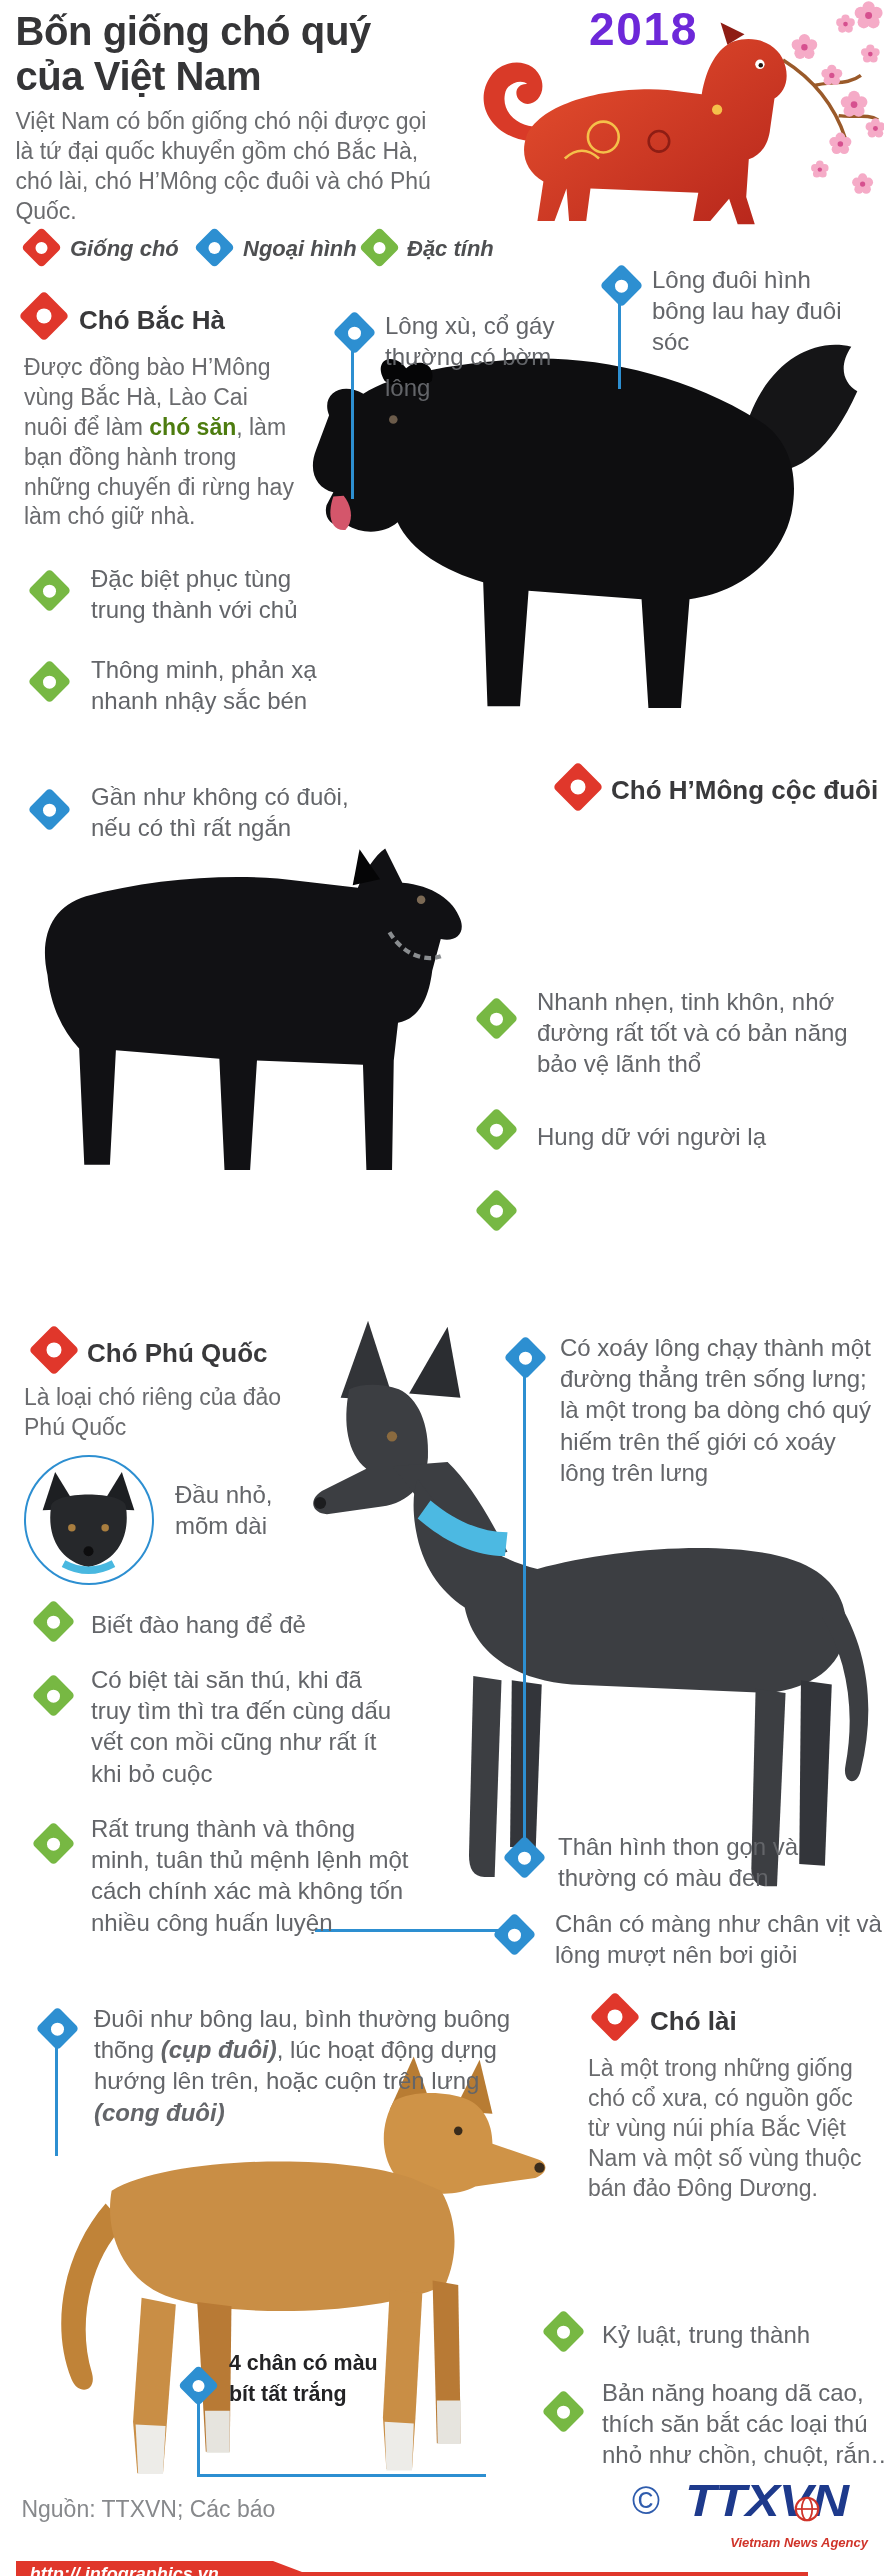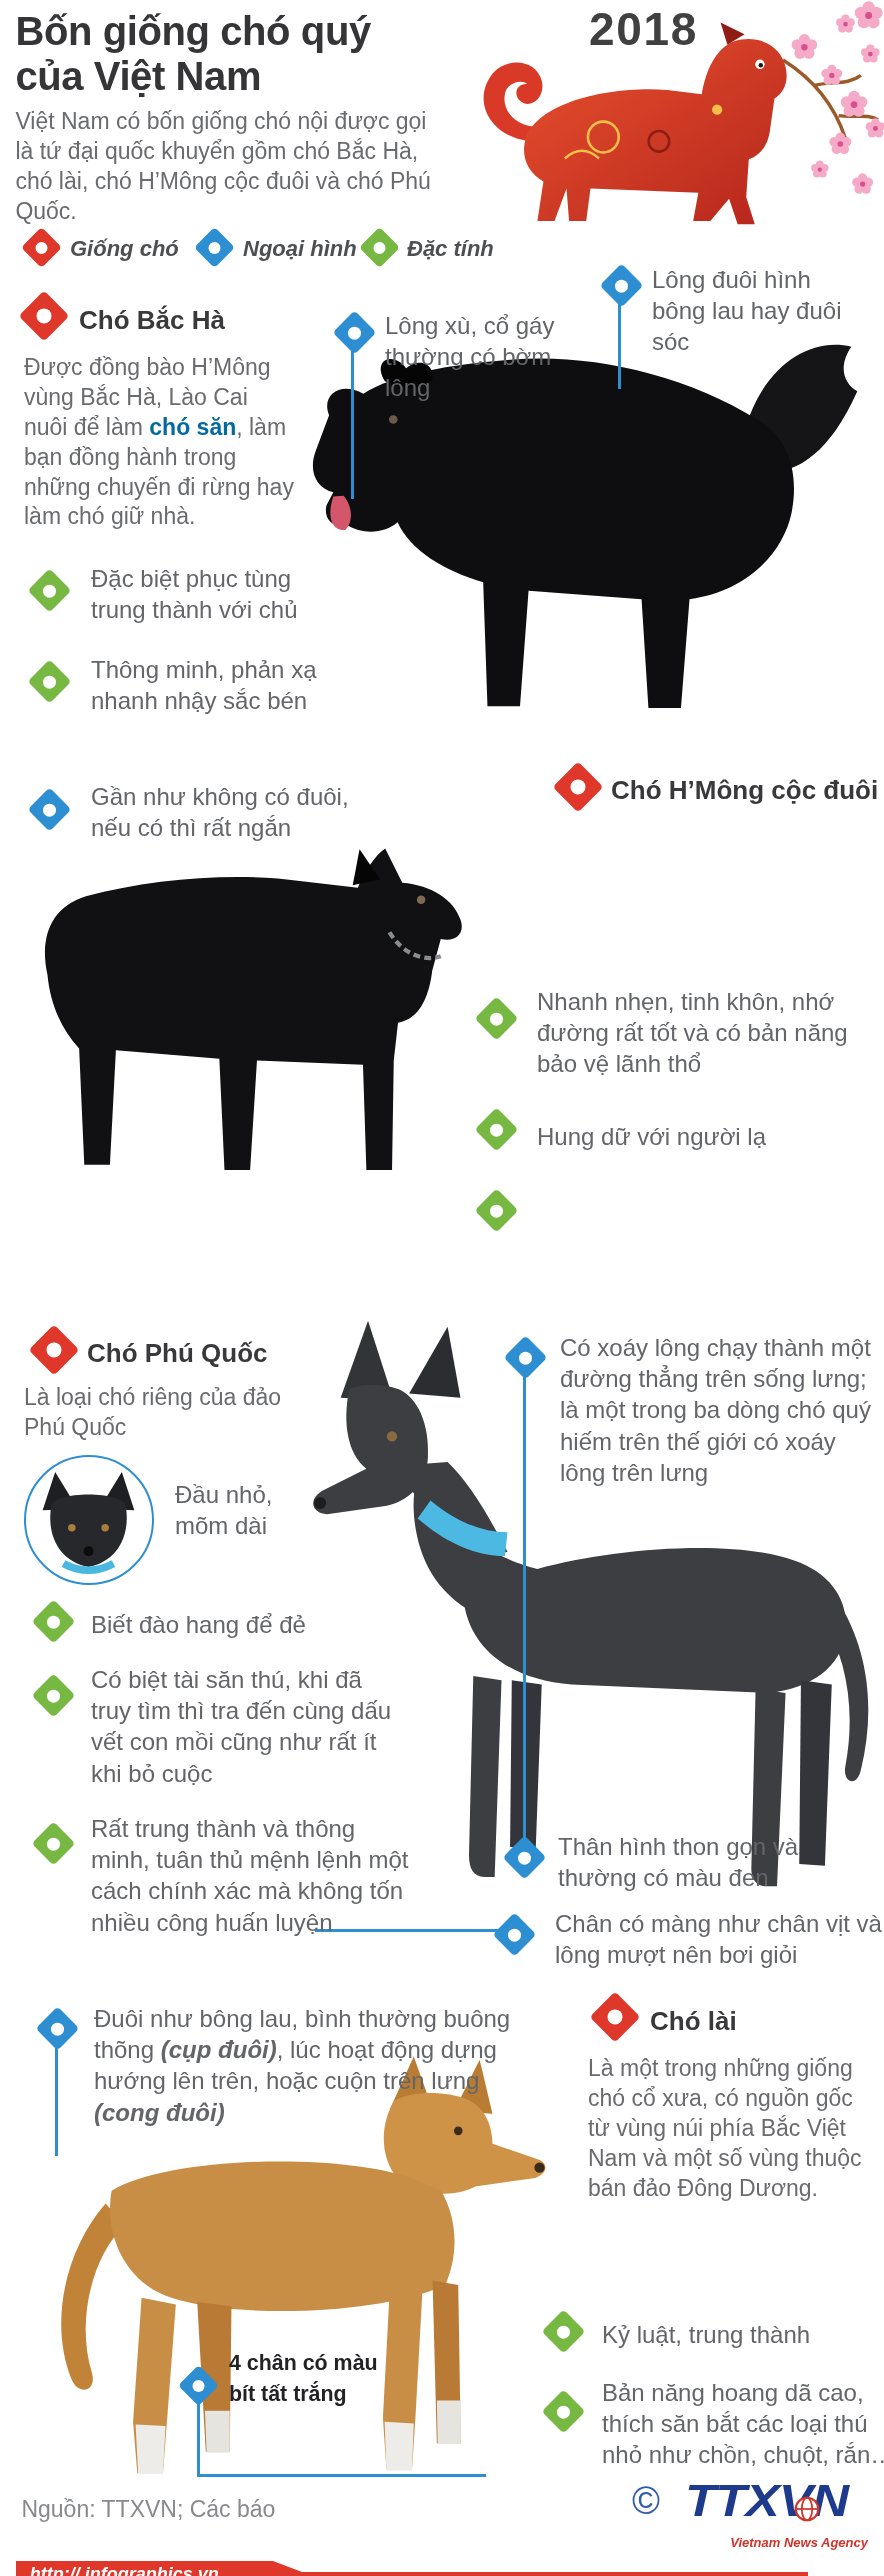--- a/index.html
+++ b/index.html
@@ -1,25 +1,25 @@
 <!DOCTYPE html>
 <html style="font-size:13.7px"><head>
 <meta charset="utf-8">
 <style>
   html,body{margin:0;padding:0;background:#fff;}
   .page{position:relative;width:884px;height:2576px;background:#fff;overflow:hidden;
         font-family:"Liberation Sans","DejaVu Sans",sans-serif;}
   .abs{position:absolute;}
   .title{font-size:40px;font-weight:800;color:#353537;line-height:1.13;letter-spacing:-0.4px;}
   .intro{font-size:23px;color:#6a6b6e;line-height:1.3;}
-  .year{font-size:46px;font-weight:800;color:#404040;letter-spacing:1.7px;}
+  .year{font-size:46px;font-weight:800;color:#6d28d9;letter-spacing:1.7px;}
   .legend-label{font-style:italic;font-weight:600;color:#4e4f51;font-size:22px;}
   .sec-title{font-size:26px;font-weight:700;color:#39393b;}
   .body-text{font-size:23px;color:#6a6b6e;line-height:1.3;}
-  .body-text b{color:#0369a1;}
+  .body-text b{color:#4d7c0f;}
   .cap{font-size:24px;color:#636569;line-height:1.3;}
   .cap i{font-weight:700;}
   .bold-cap{font-size:21.4px;font-weight:700;color:#232325;line-height:1.45;}
   .src{font-size:23px;color:#87898c;}
   .dm{position:absolute;transform:rotate(45deg);border-radius:4.3px;z-index:5;}
   .dm::after{content:"";position:absolute;left:50%;top:50%;width:42%;height:42%;
              border-radius:50%;background:#fff;transform:translate(-50%,-50%);}
   .dm.red{background:#e0372b;} .dm.blue{background:#2d8fd1;} .dm.green{background:#77b843;}
   .cline{position:absolute;background:#2d8fd1;z-index:4;}
   .txt{z-index:6;}

